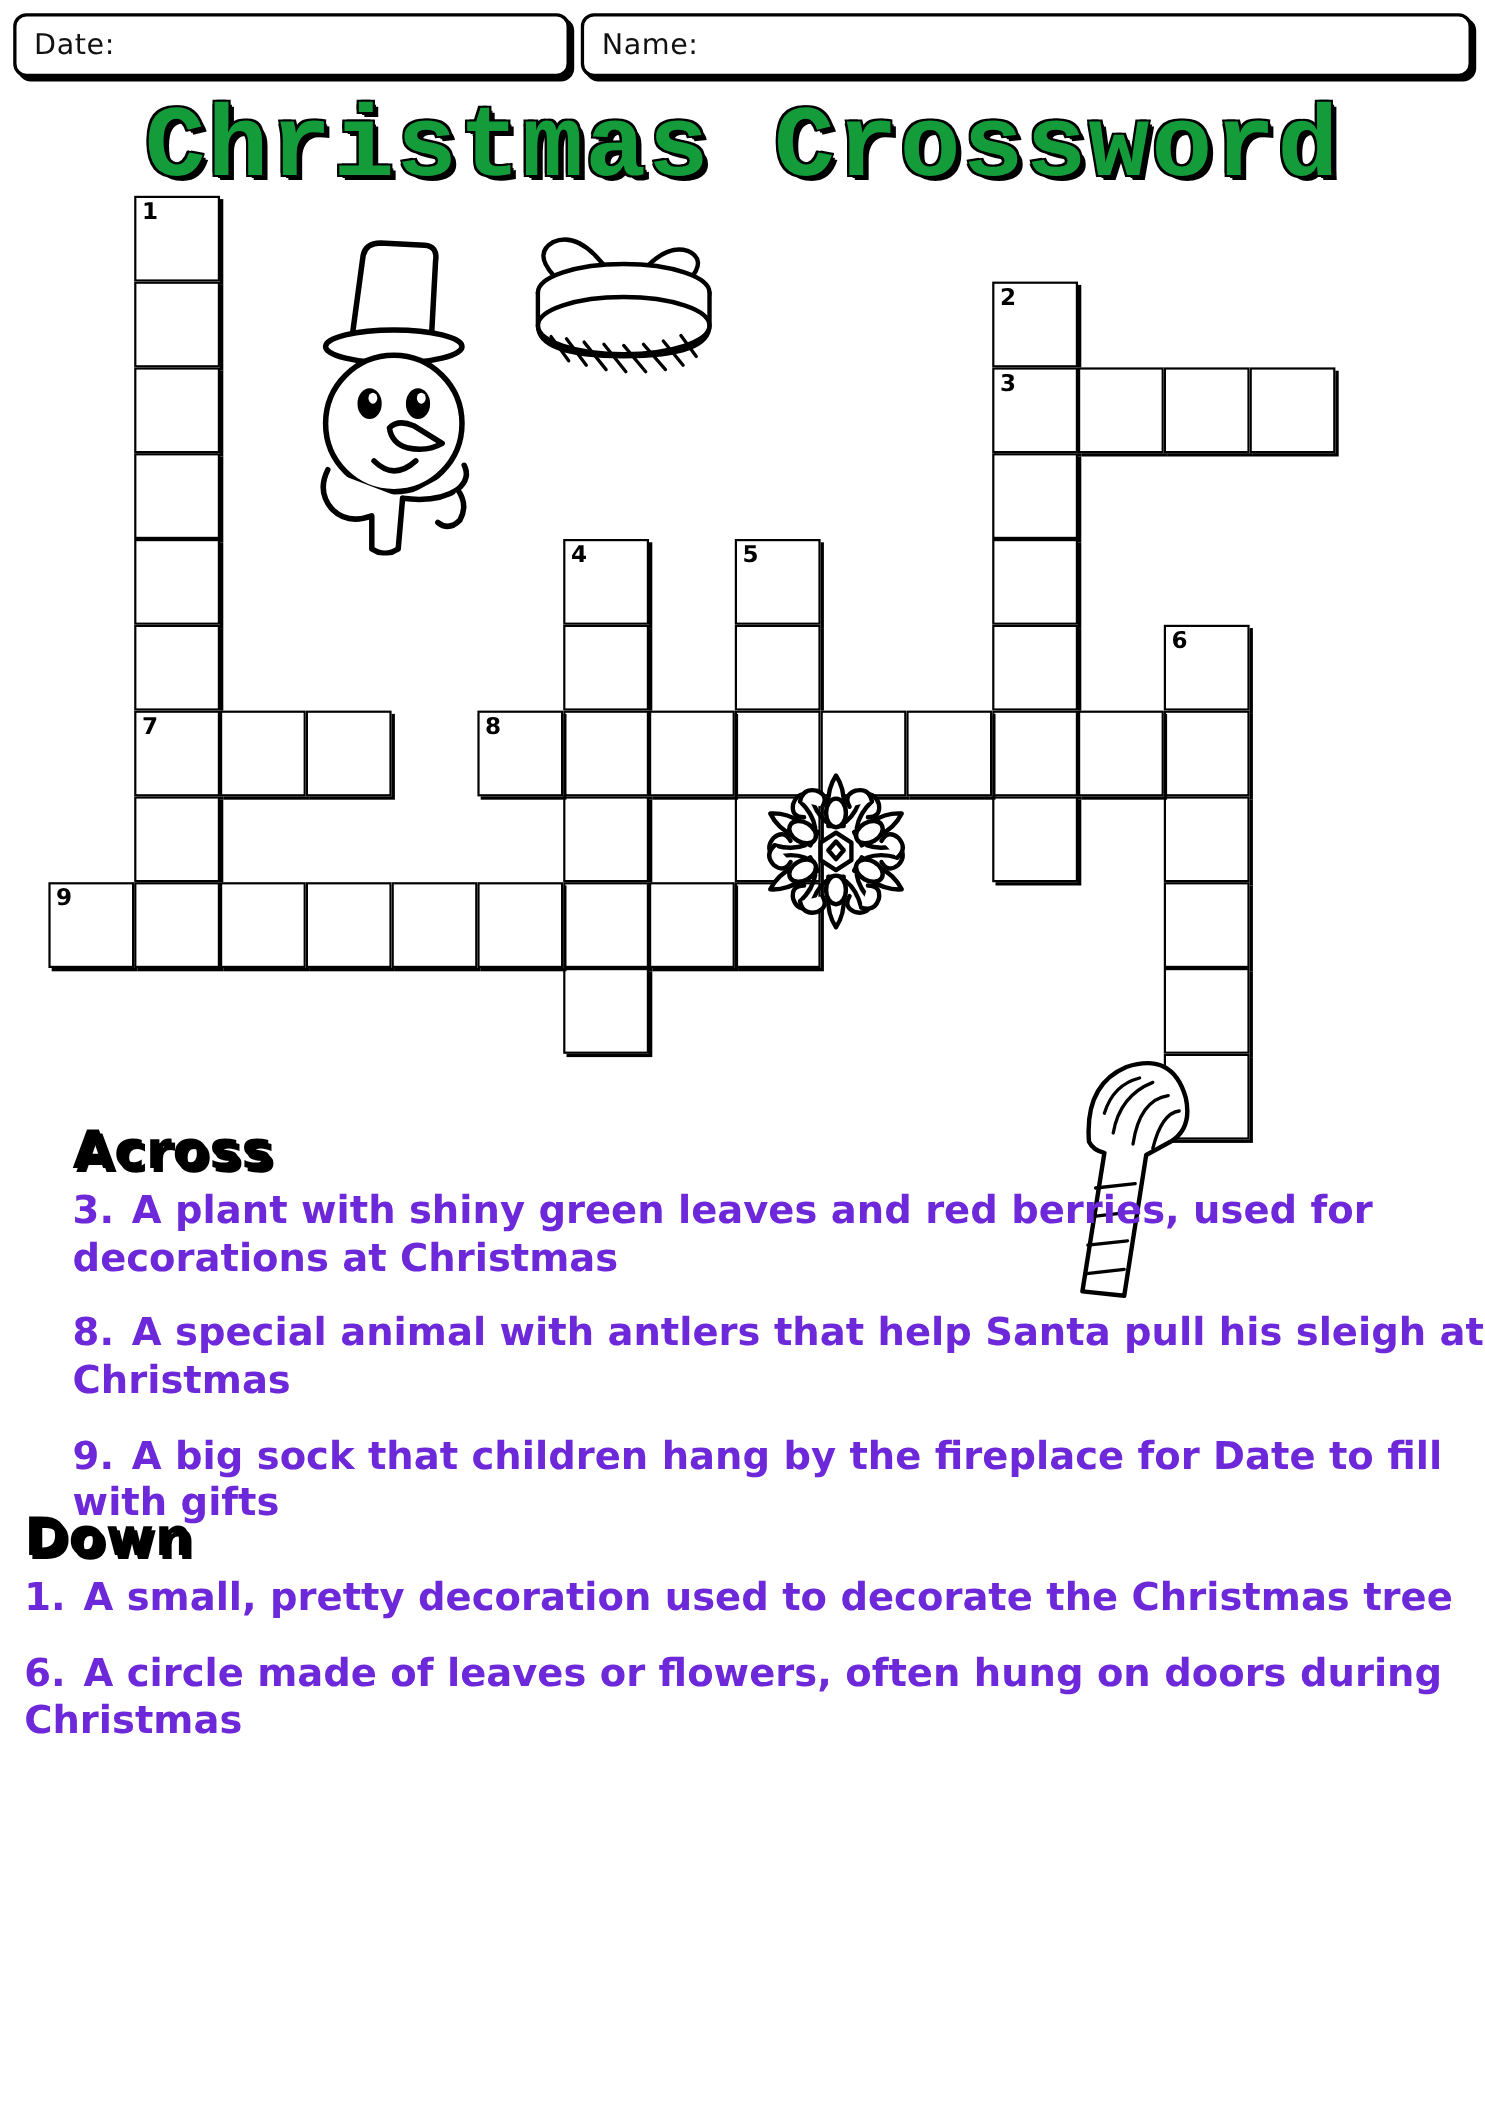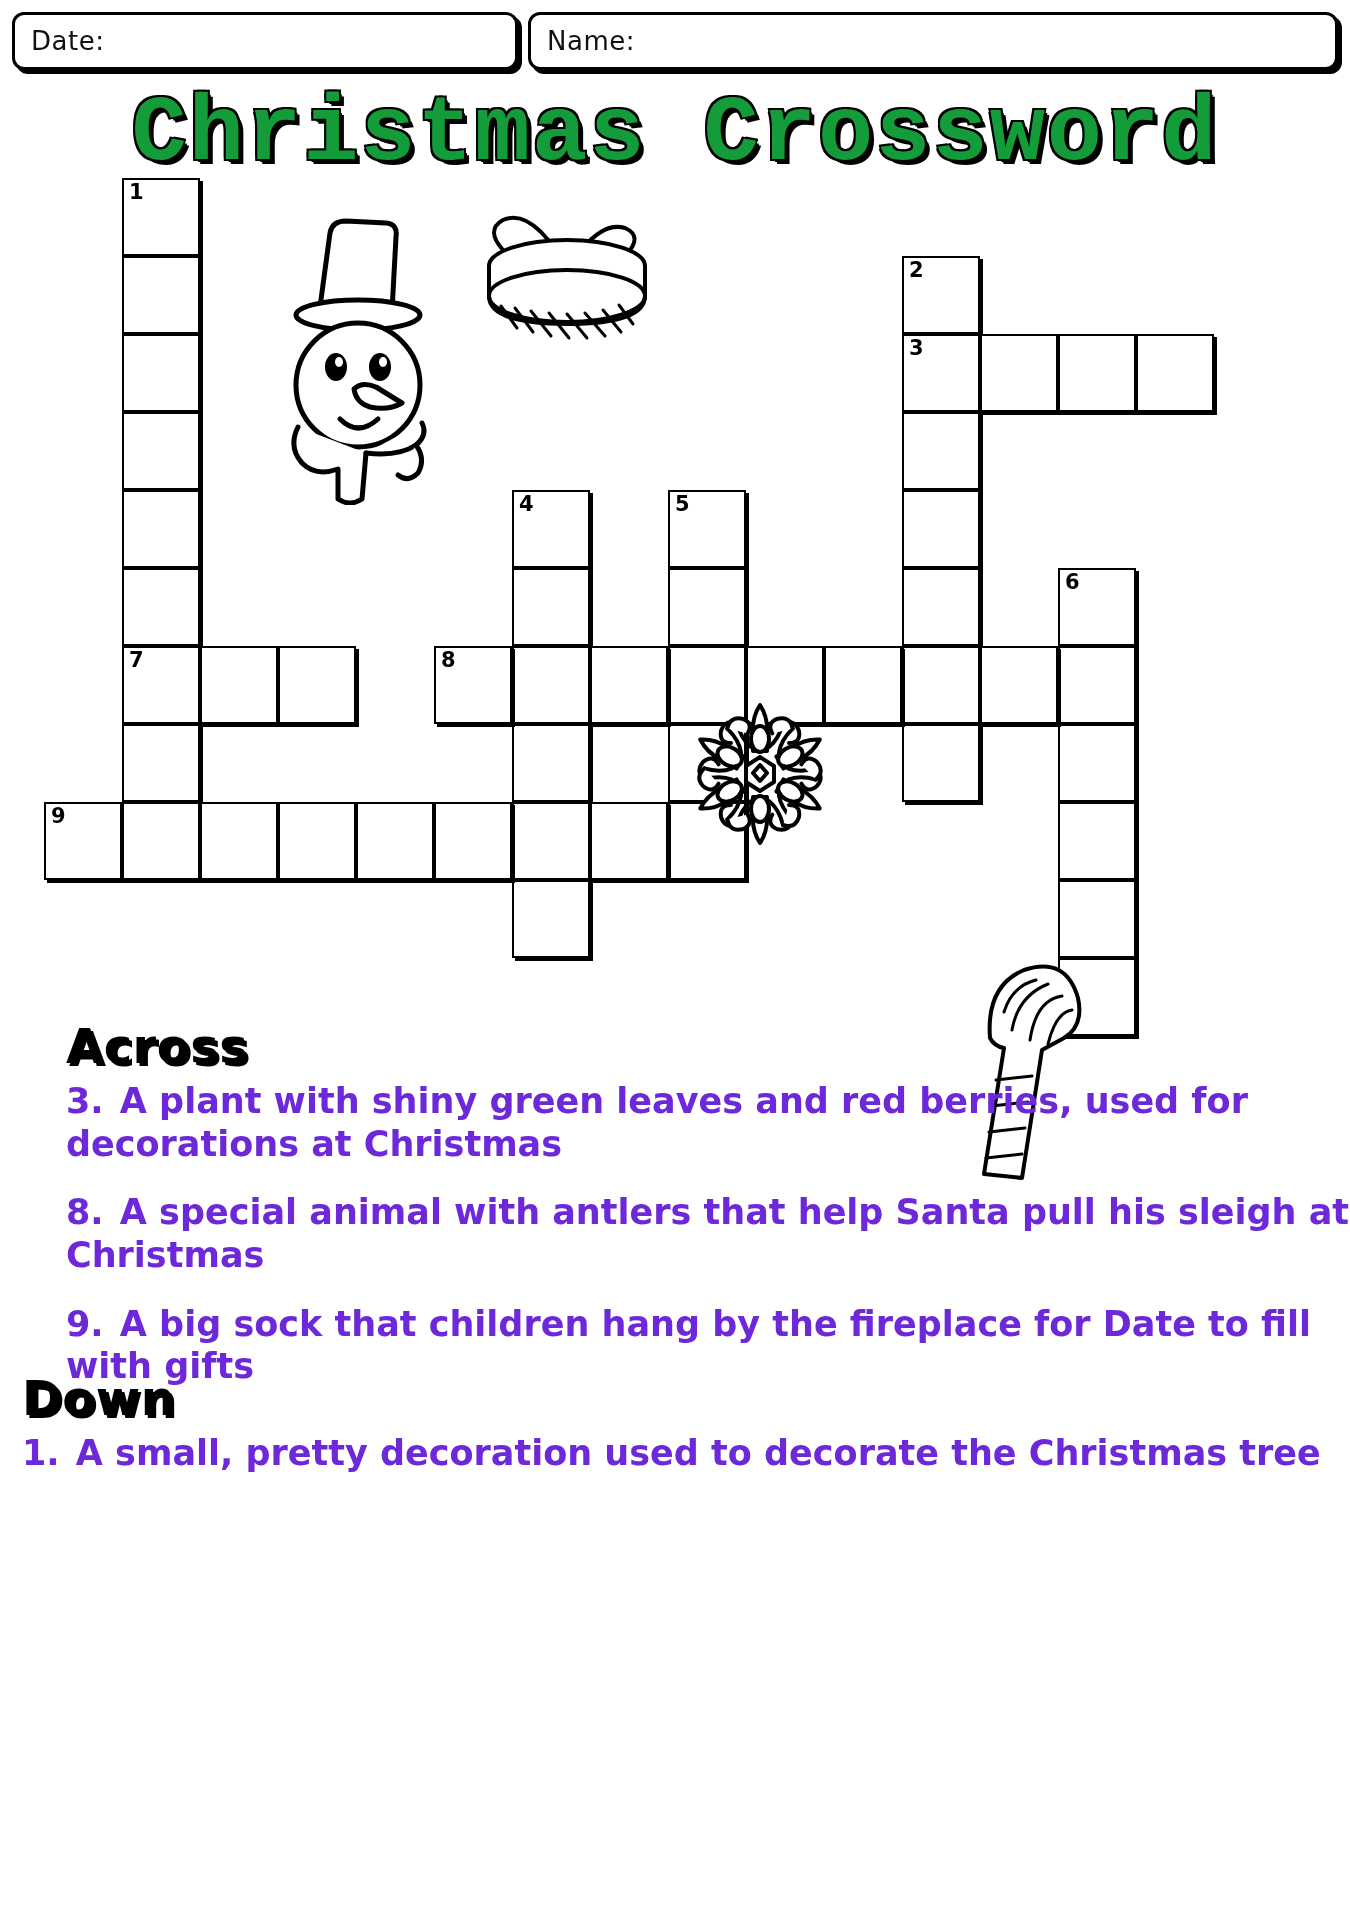--- a/index.html
+++ b/index.html
@@ -295,14 +295,15 @@
       <li class="clue-item"><span class="cnum">3.</span><span> A plant with shiny green leaves and red berries, used for decorations at Christmas</span></li>
       <li class="clue-item"><span class="cnum">8.</span><span> A special animal with antlers that help Santa pull his sleigh at Christmas</span></li>
       <li class="clue-item"><span class="cnum">9.</span><span> A big sock that children hang by the fireplace for Date to fill with gifts</span></li>
     </ul>
 </div>
 
 <div class="clue-section" style="top:1370px;">
   <div class="section-heading">Down</div>
   <ul class="clue-list" id="down-list">
       <li class="clue-item"><span class="cnum">1.</span><span> A small, pretty decoration used to decorate the Christmas tree</span></li>
+      <li class="clue-item"><span class="cnum">6.</span><span> A circle made of leaves or flowers, often hung on doors during Christmas</span></li>
     </ul>
 </div>
 
 </body></html>

